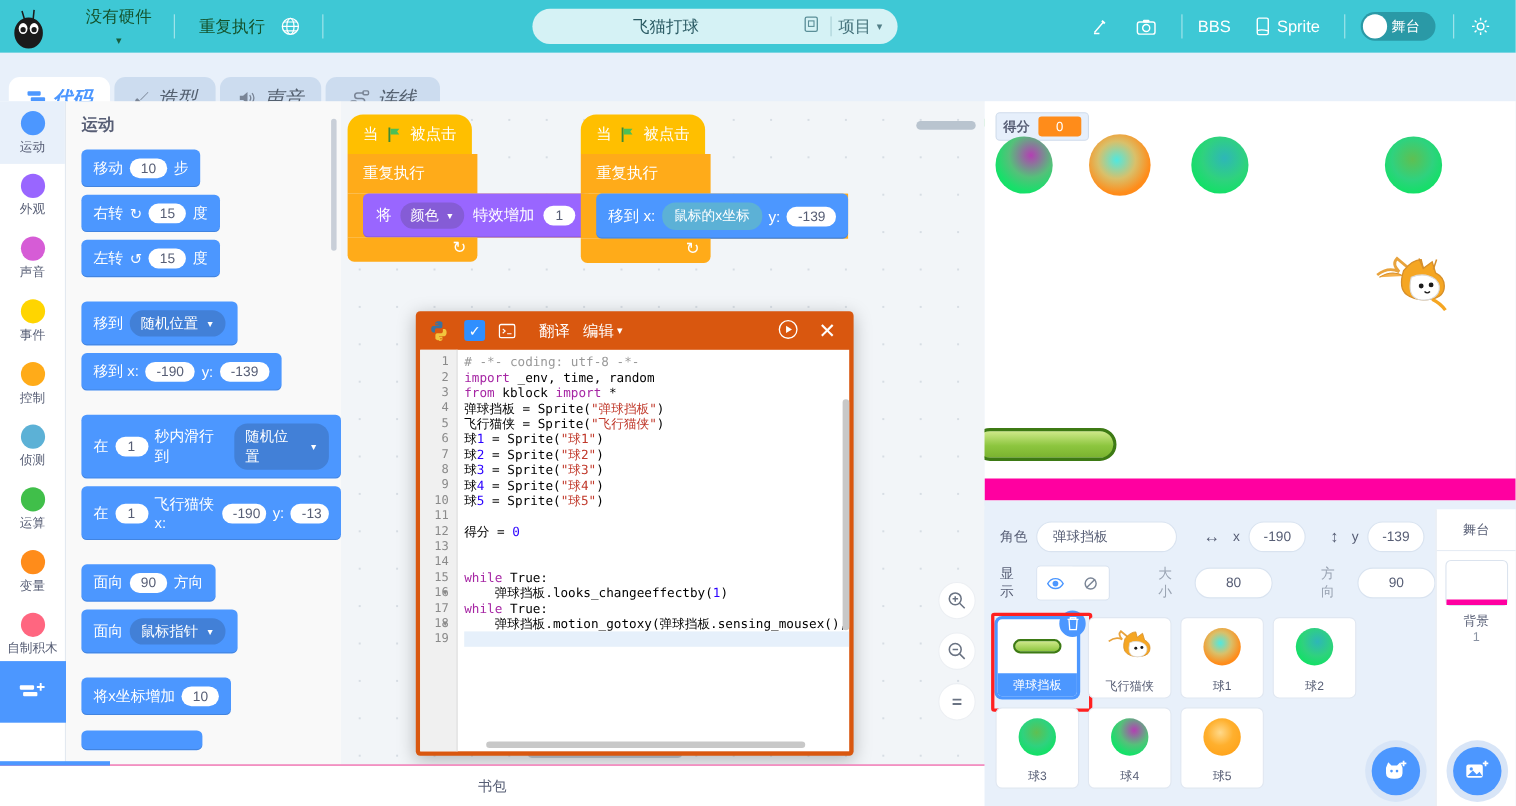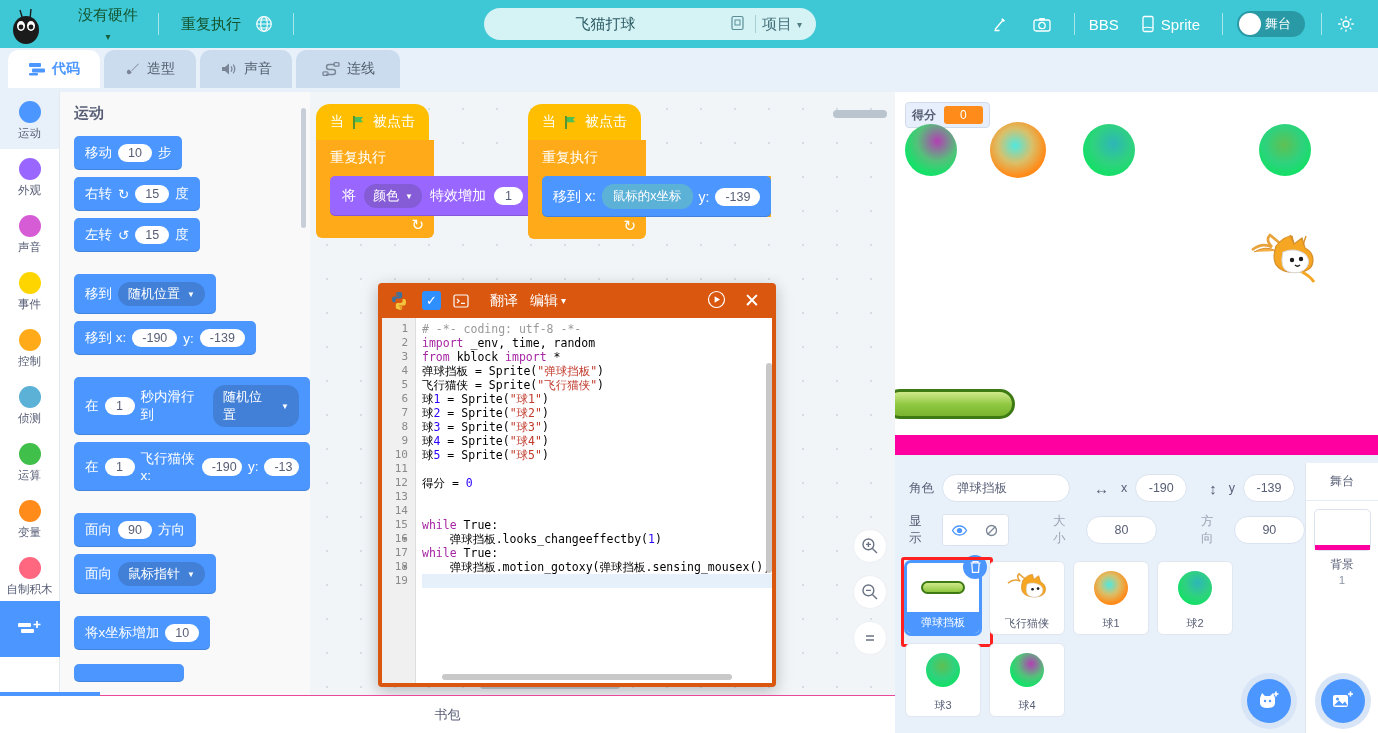--- a/index.html
+++ b/index.html
@@ -33,24 +33,24 @@
     display:flex; align-items:center; padding:2px; margin-right:16px; cursor:pointer;
   }
   .stage-knob{ width:22px; height:22px; border-radius:50%; background:#fff;}
   .stage-txt{ color:#fff; font-size:13px; margin-left:4px;}
 
   
   .tabsrow{
     position:absolute; left:0; top:48px; width:1378px; height:44px; background:#e8f0fa;
   }
   .tab{
-    position:absolute; top:2px; height:38px; width:100px;
+    position:absolute; top:22px; height:38px; width:100px;
     border-radius:10px 10px 0 0; background:#ccdcef;
     display:flex; align-items:center; justify-content:center; gap:6px;
-    font-size:14px; color:#54606f; cursor:pointer;
+    font-size:18px; color:#54606f; cursor:pointer;font-style:italic;
   }
   .tab.active{ background:#fff; color:#4c97ff; font-weight:bold; }
   .ctrlbar{
     position:absolute; left:730px; top:48px; width:648px; height:44px;
     display:flex; align-items:center;
   }
   .rbtn{
     width:38px; height:30px; border:1px solid #4c97ff; border-radius:6px;
     background:#fff; color:#4c97ff; display:flex; align-items:center; justify-content:center;
     font-size:17px; margin-left:8px; cursor:pointer;
@@ -714,20 +714,25 @@
       </div><div class="thumb">
         <div class="art">
           <div style="width: 34px; height: 34px; border-radius: 50%; background: radial-gradient(circle at 48% 38%, rgb(95, 191, 82) 0%, rgb(47, 210, 126) 45%, rgb(18, 224, 102) 75%, rgb(5, 224, 92) 100%);"></div>
         </div>
         <div class="tlabel">球3</div>
       </div><div class="thumb">
         <div class="art">
           <div style="width: 34px; height: 34px; border-radius: 50%; background: radial-gradient(circle at 62% 32%, rgb(179, 63, 179) 0%, rgb(85, 192, 122) 42%, rgb(23, 224, 106) 70%, rgb(10, 224, 94) 100%);"></div>
         </div>
         <div class="tlabel">球4</div>
+      </div><div class="thumb">
+        <div class="art">
+          <div style="width: 34px; height: 34px; border-radius: 50%; background: radial-gradient(circle at 45% 38%, rgb(255, 217, 138) 0%, rgb(255, 176, 46) 42%, rgb(255, 156, 16) 100%);"></div>
+        </div>
+        <div class="tlabel">球5</div>
       </div></div>
 
   <div class="addsprite">
     <svg width="24" height="22" viewBox="0 0 24 22">
       <path d="M3 8 l2 -5 3 3 h5 l3 -3 2 5 v5 q0 5 -7.5 5 T3 13z" fill="#fff"></path>
       <circle cx="8" cy="11" r="1.2" fill="#4c97ff"></circle>
         <circle cx="13" cy="11" r="1.2" fill="#4c97ff"></circle>
       <path d="M19 1.5v5M16.5 4h5" stroke="#fff" stroke-width="1.6"></path>
     </svg>
   </div>

